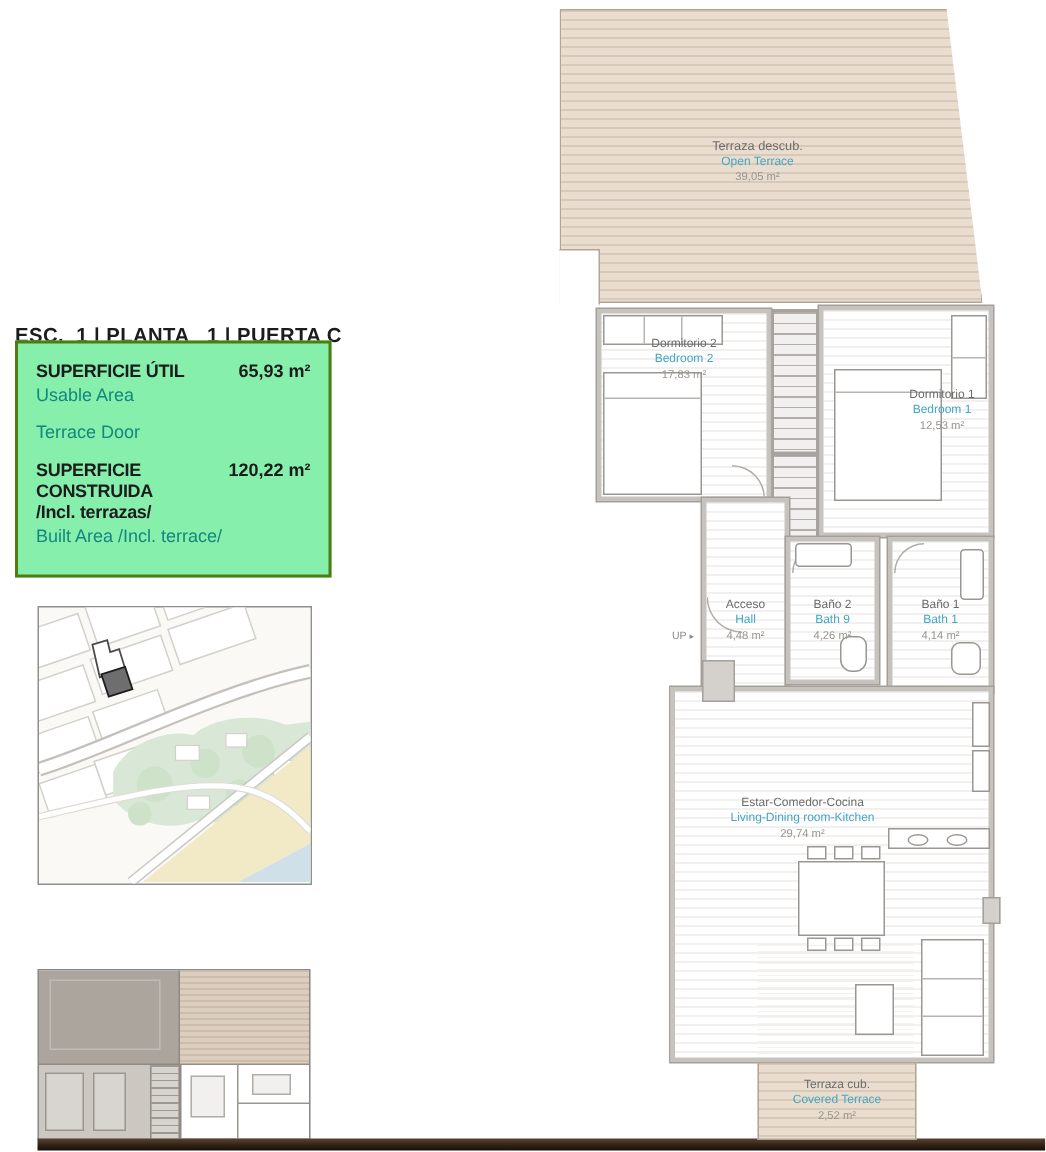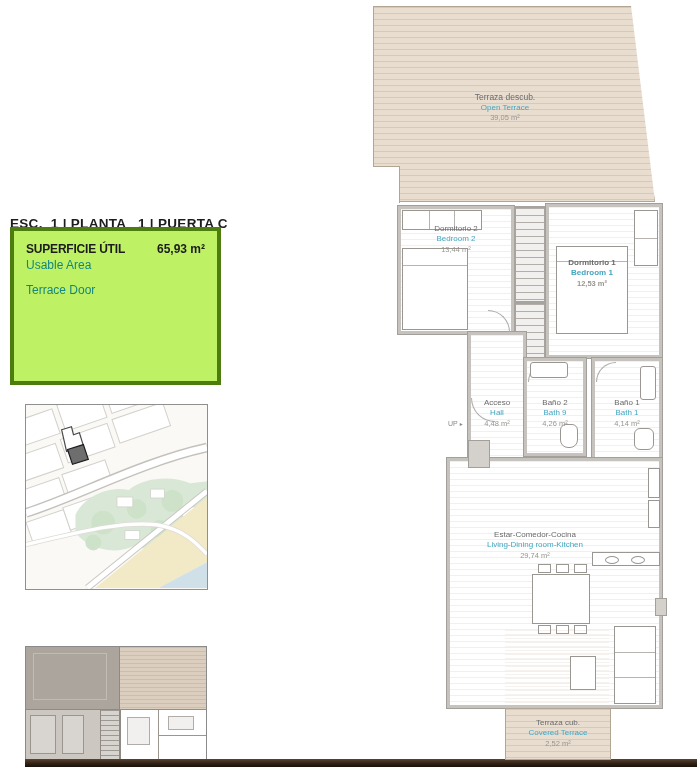--- a/index.html
+++ b/index.html
@@ -9,21 +9,21 @@
     font-family:"Liberation Sans", sans-serif; overflow:hidden;
   }
 
   
   .title-block { position:absolute; left:10px; top:180px; white-space:pre; }
   .title-es { font-size:13.5px; font-weight:bold; color:#1c1c1c; letter-spacing:0.3px; }
   .title-en { font-size:12.5px; color:#15867e; margin-top:5px; }
 
   .infobox {
     position:absolute; left:10px; top:227px; width:211px; height:158px;
-    border:4px solid #4d7c0f; background:#bef264; padding:11px 12px 0 12px;
+    border:2px solid #4d7c0f; background:#86efac; padding:11px 12px 0 12px;
   }
   .area-row { margin-bottom:11px; }
   .area-line { display:flex; justify-content:space-between; align-items:baseline; }
   .area-es { font-size:12px; font-weight:bold; color:#1c1c1c; letter-spacing:-0.2px; }
   .area-val { font-size:12px; font-weight:bold; color:#1c1c1c; white-space:nowrap; }
   .area-en { font-size:12px; color:#15867e; margin-top:2px; }
 
   .sitemap {
     position:absolute; left:25px; top:404px; width:183px; height:186px;
     border:1px solid #8f8f8f; background:#faf9f5;
@@ -105,20 +105,28 @@
   <div class="infobox">
     <div class="area-row">
       <div class="area-line">
         <span class="area-es">SUPERFICIE ÚTIL</span>
         <span class="area-val">65,93 m²</span>
       </div>
       <div class="area-en">Usable Area</div>
     </div>
     <div class="area-row">
       <div class="area-en">Terrace Door</div>
+    </div>
+    <div class="area-row">
+      <div class="area-line">
+        <span class="area-es">SUPERFICIE CONSTRUIDA</span>
+        <span class="area-val">120,22 m²</span>
+      </div>
+      <div class="area-es">/Incl. terrazas/</div>
+      <div class="area-en">Built Area /Incl. terrace/</div>
     </div>
   </div>
 
   <div class="sitemap">
     <svg viewBox="0 0 183 184">
       <rect x="0" y="0" width="183" height="184" fill="#faf9f5"></rect>
 
       <g transform="rotate(-19 60 40)" fill="#ffffff" stroke="#d2d0cb" stroke-width="1">
         <rect x="-12" y="-6" width="52" height="26"></rect>
         <rect x="46" y="-8" width="44" height="28"></rect>
@@ -253,23 +261,23 @@
     </div>
 
     <div class="room-label big" style="left:405px; top:92px; width:200px;">
       <span class="es">Terraza descub.</span>
       <span class="en">Open Terrace</span>
       <span class="area">39,05 m²</span>
     </div>
     <div class="room-label" style="left:408px; top:224px; width:96px;">
       <span class="es">Dormitorio 2</span>
       <span class="en">Bedroom 2</span>
-      <span class="area">13,44 m²</span>
-    </div>
-    <div class="room-label" style="left:544px; top:258px; width:96px;font-weight:bold;">
+      <span class="area">17,83 m²</span>
+    </div>
+    <div class="room-label" style="left:580px; top:258px; width:96px;">
       <span class="es">Dormitorio 1</span>
       <span class="en">Bedroom 1</span>
       <span class="area">12,53 m²</span>
     </div>
     <div class="room-label" style="left:466px; top:398px; width:62px;">
       <span class="es">Acceso</span>
       <span class="en">Hall</span>
       <span class="area">4,48 m²</span>
     </div>
     <div class="room-label" style="left:524px; top:398px; width:62px;">

